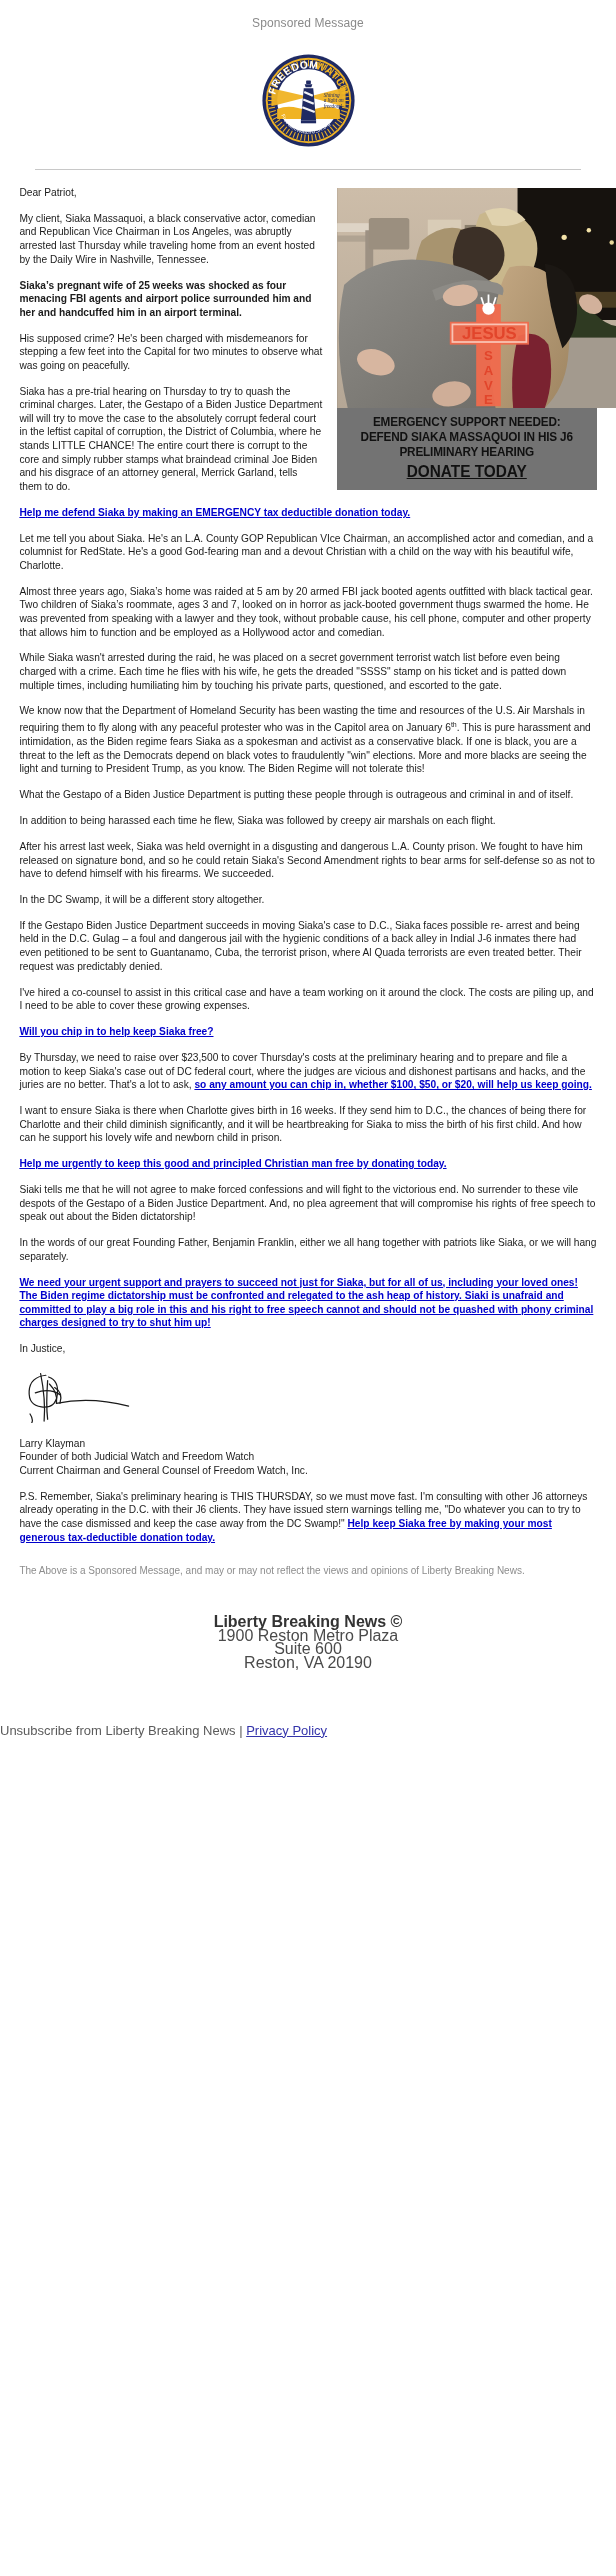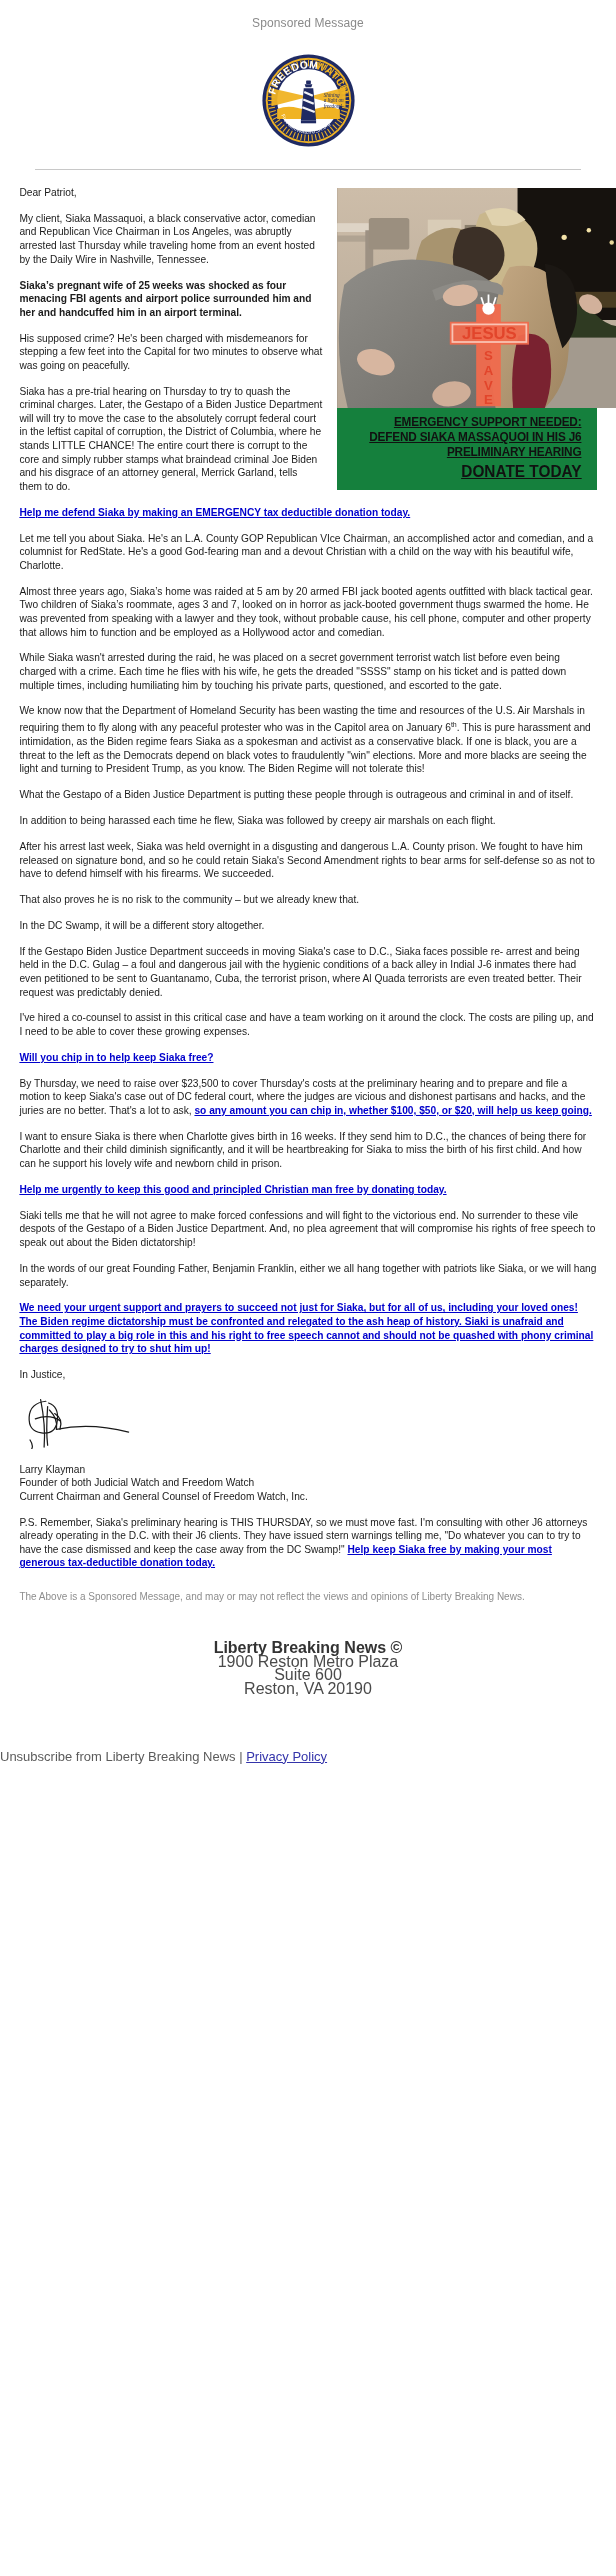--- a/index.html
+++ b/index.html
@@ -55,25 +55,24 @@
     float:right;
     width: 260px;
     margin: 1.8px 0 7px 14px;
   }
   .promo .photo {
     width:303px; height:220px;
     position:relative; overflow:hidden;
     background:#6d6359;
   }
   .promo .caption {
-    background:#15803d;
+    background:#737373;
     color:#111;
-    text-align:right;
+    text-align:center;
     padding: 6.2px 5.3px 8px 5.3px;
-    text-decoration: underline;
   }
   .promo .caption .l1 {
     display:block;
     font-family:"Liberation Sans Narrow","Liberation Sans",sans-serif;
     font-weight:bold;
     font-size:12.8px;
     line-height:15px;
     letter-spacing:-0.2px;
     transform: scaleX(.92);
   }
@@ -326,21 +325,20 @@
 
     <p class="body">Let me tell you about Siaka.  He's an L.A. County GOP Republican VIce Chairman, an accomplished actor and comedian, and a columnist for RedState.  He's a good God-fearing man and a devout Christian with a child on the way with his beautiful wife, Charlotte.</p>
     <p class="body">Almost three years ago, Siaka’s home was raided at 5 am by 20 armed FBI jack booted agents outfitted with black tactical gear.   Two children of Siaka’s roommate, ages 3 and 7, looked on in horror as jack-booted government thugs swarmed the home. He was prevented from speaking with a lawyer and they took, without probable cause, his cell phone, computer and other property that allows him to function and be employed as a Hollywood actor and comedian.</p>
     <p class="body">While Siaka wasn't arrested during the raid, he was placed on a secret government terrorist watch list before even being charged with a crime.  Each time he flies with his wife, he gets the dreaded "SSSS" stamp on his ticket and is patted down multiple times, including humiliating him by touching his private parts, questioned, and escorted to the gate.</p>
 
     <p class="body"><span>We know now that the Department of Homeland Security has been wasting the time and resources of the U.S. Air Marshals in requiring them to fly along with any peaceful protester who was in the Capitol area on January 6</span><sup>th</sup><span>. This is pure harassment and intimidation, as the Biden regime fears Siaka as a spokesman and activist as a conservative black. If one is black, you are a threat to the left as the Democrats depend on black votes to fraudulently "win" elections. More and more blacks are seeing the light and turning to President Trump, as you know. The Biden Regime will not tolerate this!</span></p>
 
     <p class="body">What the Gestapo of a Biden Justice Department is putting these people through is outrageous and criminal in and of itself.</p>
     <p class="body">In addition to being harassed each time he flew, Siaka was followed by creepy air marshals on each flight.</p>
     <p class="body">After his arrest last week, Siaka was held overnight in a disgusting and dangerous L.A. County prison.  We fought to have him released on signature bond, and so he could retain Siaka's Second Amendment rights to bear arms for self-defense so as not to have to defend himself with his firearms. We succeeded.</p>
-    <p class="body">That also proves he is no risk to the community – but we already knew that.</p>
     <p class="body">In the DC Swamp, it will be a different story altogether.</p>
     <p class="body">If the Gestapo Biden Justice Department succeeds in moving Siaka's case to D.C., Siaka faces possible re- arrest and being held in the D.C. Gulag – a foul and dangerous jail with the hygienic conditions of a back alley in Indial J-6 inmates there had even petitioned to be sent to Guantanamo, Cuba, the terrorist prison, where Al Quada terrorists are even treated better. Their request was predictably denied.</p>
     <p class="body">I've hired a co-counsel to assist in this critical case and have a team working on it around the clock.  The costs are piling up, and I need to be able to cover these growing expenses.</p>
 
     <p class="body"><a href="#" class="link">Will you chip in to help keep Siaka free?</a></p>
 
     <p class="body"><span>By Thursday, we need to raise over $23,500 to cover Thursday's costs at the preliminary hearing and to prepare and file a motion to keep Siaka's case out of DC federal court, where the judges are vicious and dishonest partisans and hacks, and the juries are no better. That's a lot to ask, </span><a href="#" class="inline-link">so any amount you can chip in, whether $100, $50, or $20, will help us keep going.</a></p>
 
     <p class="body">I want to ensure Siaka is there when Charlotte gives birth in 16 weeks.  If they send him to D.C., the chances of being there for Charlotte and their child diminish significantly, and it will be heartbreaking for Siaka to miss the birth of his first child. And how can he support his lovely wife and newborn child in prison.</p>
 

